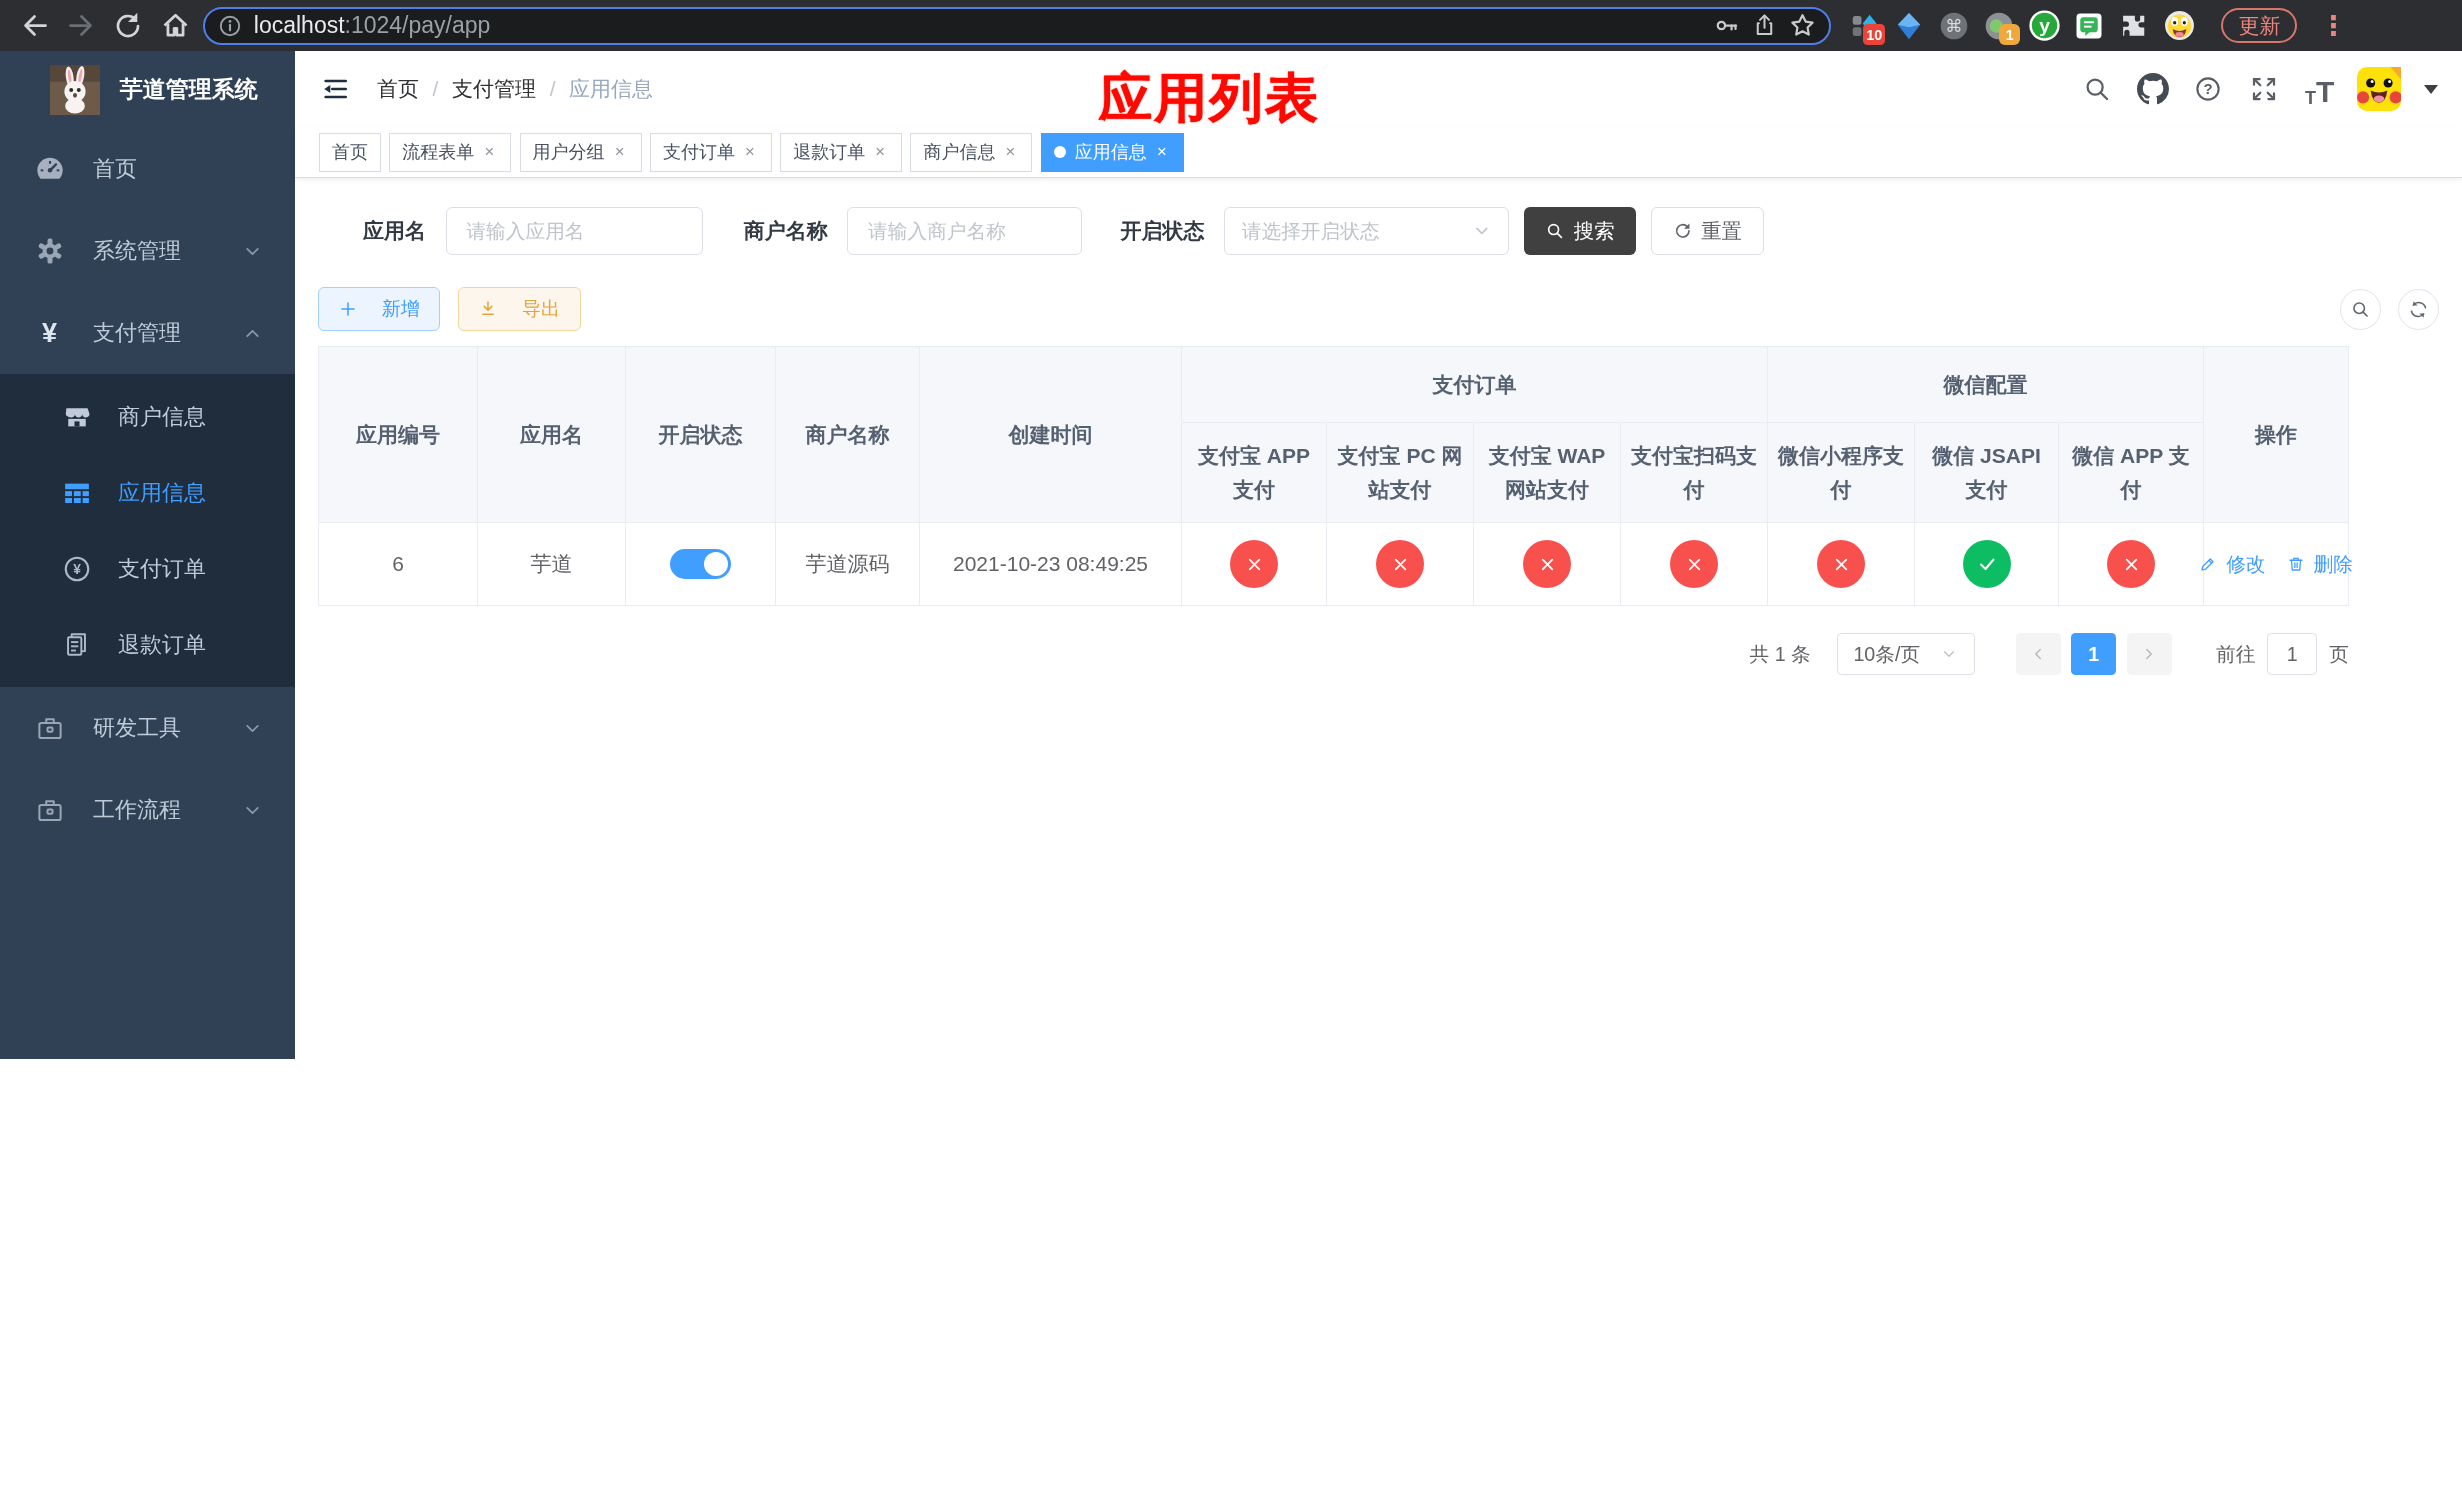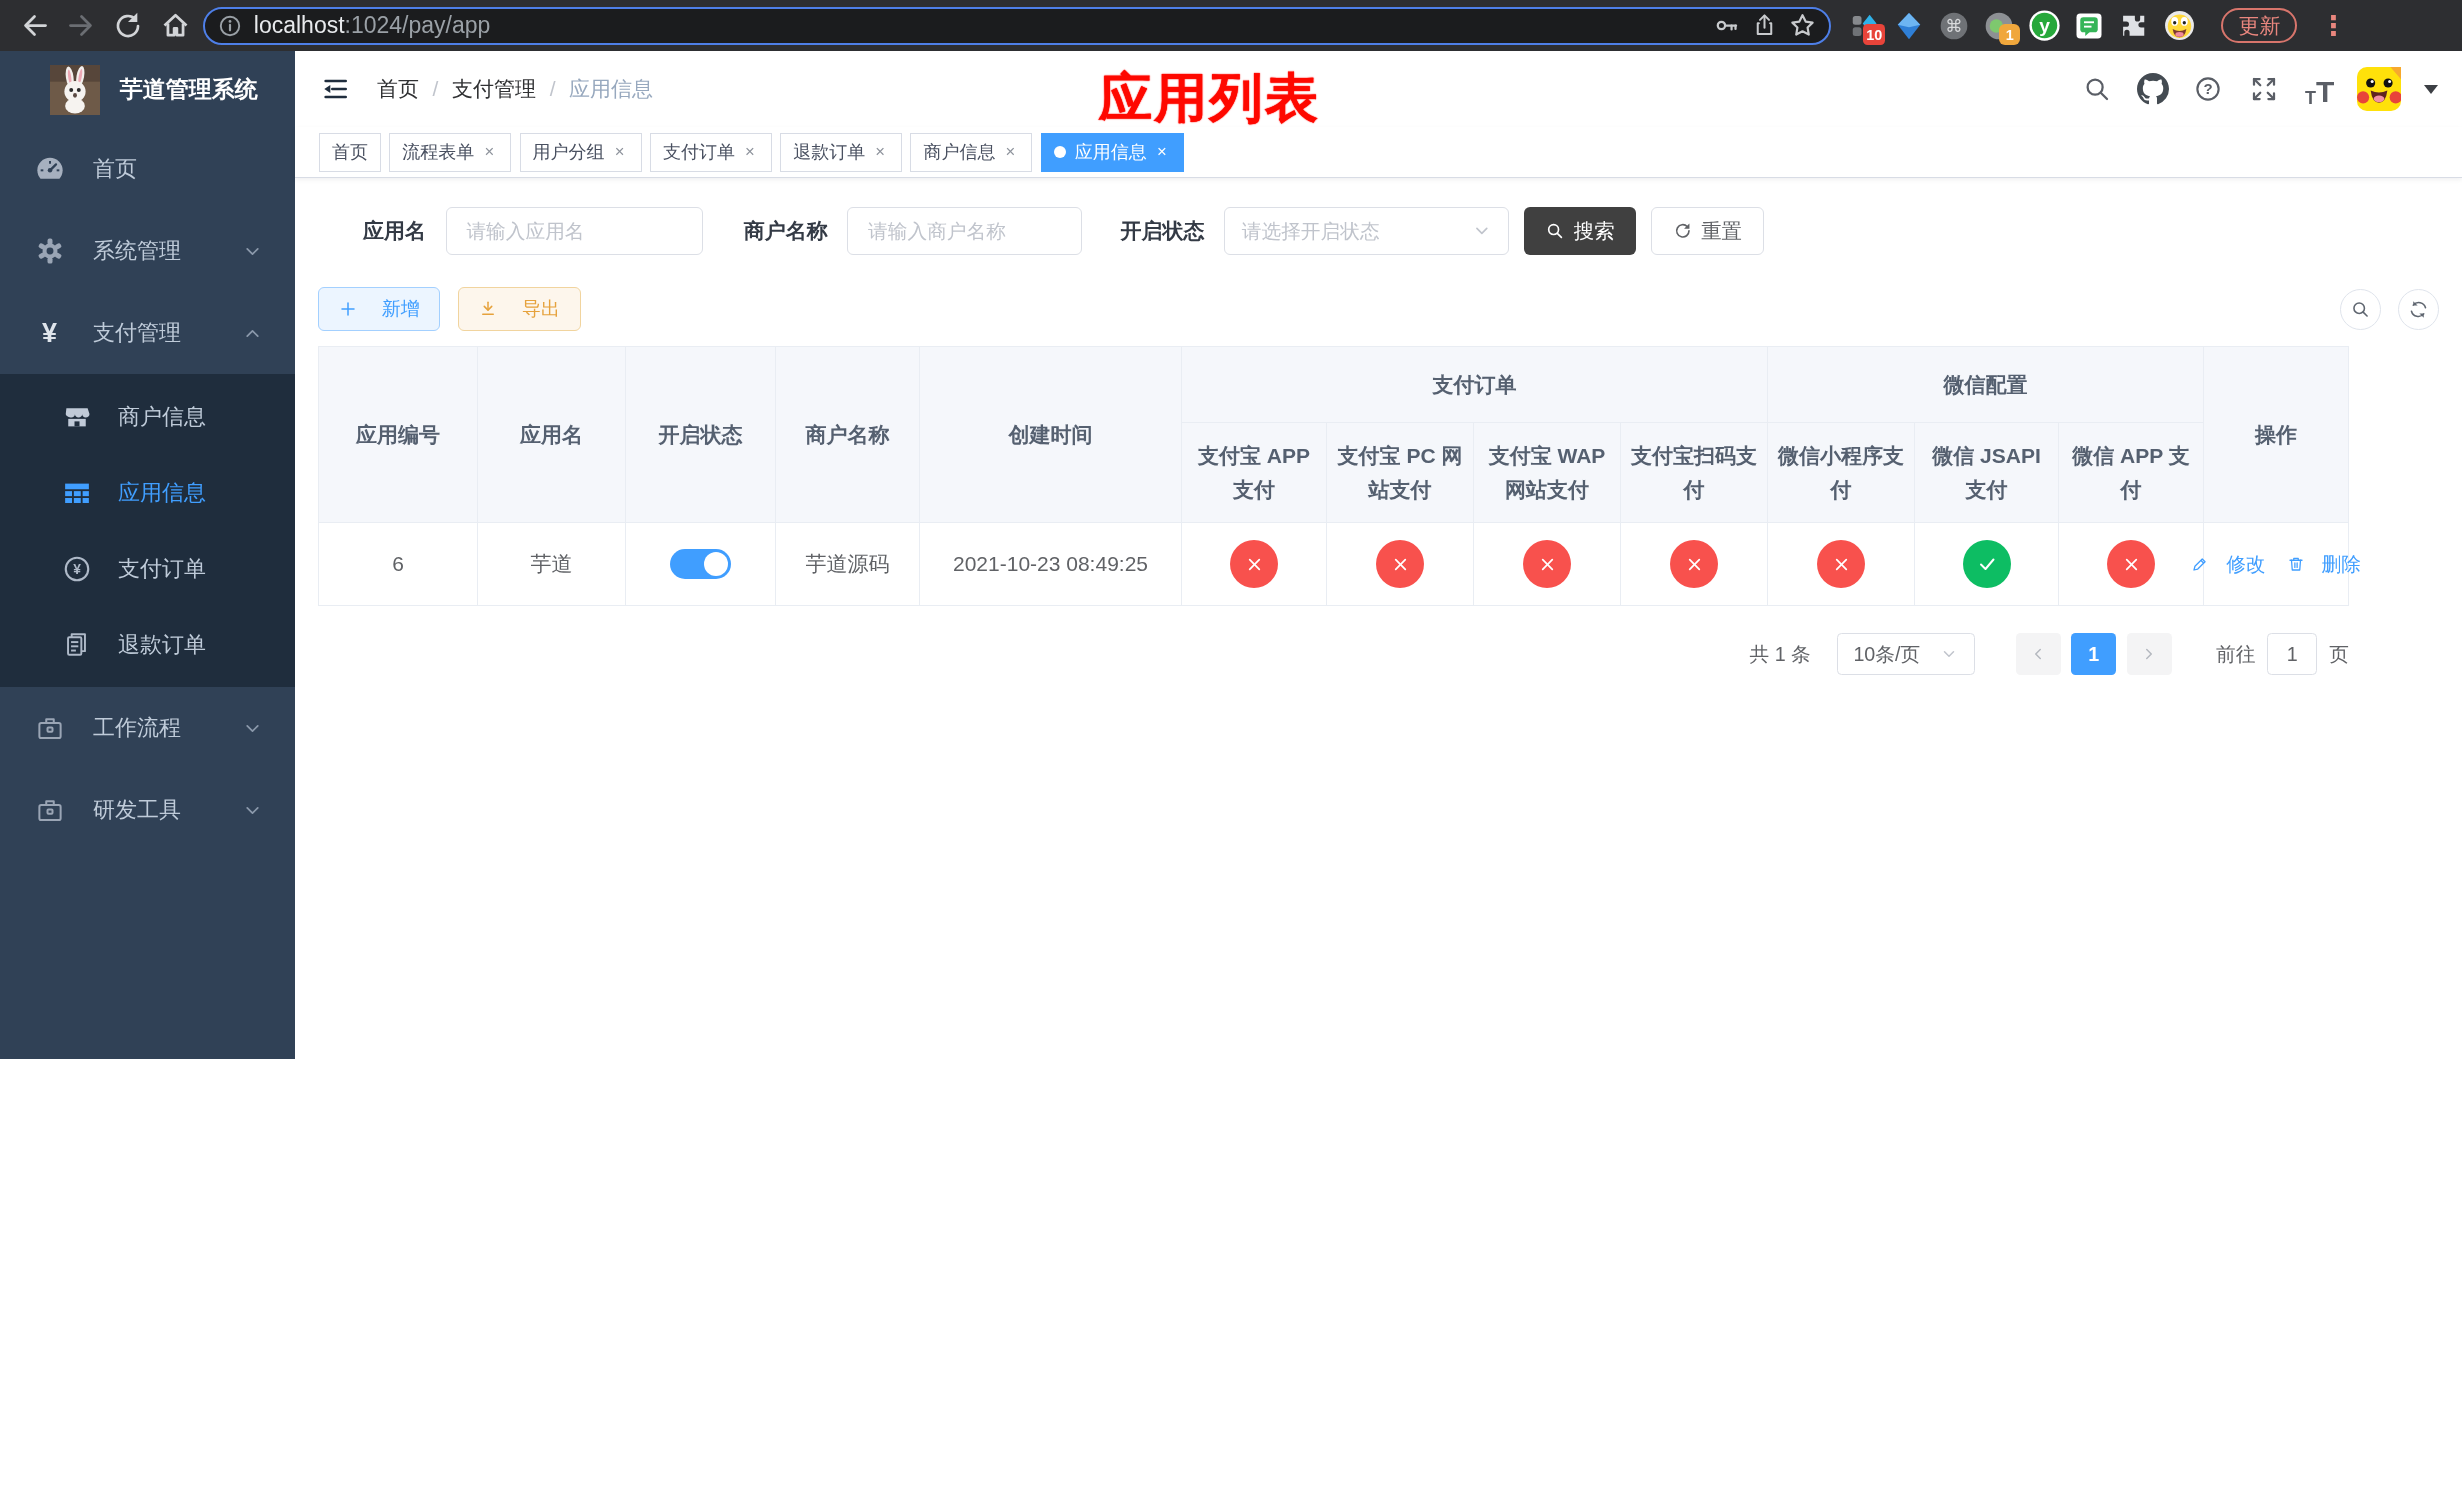--- a/index.html
+++ b/index.html
@@ -87,21 +87,21 @@
   .switch { width:61px; height:30px; border-radius:15px; background:#409eff; position:relative; margin:0 auto; cursor:pointer; }
   .switch.on::after { content:""; position:absolute; right:3px; top:3px; width:24px; height:24px; background:#fff; border-radius:50%; }
 
   .status { width:48px; height:48px; border-radius:50%; margin:0 auto; display:flex; align-items:center; justify-content:center; }
   .status.error { background:#f8514d; }
   .status.success { background:#0dbd63; }
   .status .mk-check { display:none; }
   .status.success .mk-check { display:block; }
 
   .ops { display:flex; gap:21px; justify-content:center; color:#409eff; font-size:19.7px; }
-  .op { display:flex; align-items:center; gap:17px; cursor:pointer; white-space:nowrap; }
+  .op { display:flex; align-items:center; gap:9px; cursor:pointer; white-space:nowrap; }
 
   
   .pagination { width:2031px; margin-top:27px; display:flex; align-items:center; justify-content:flex-end; font-size:19.7px; color:#606266; }
   .p-total { margin-right:26px; }
   .psel { width:138px; height:42px; border:1.5px solid #dcdfe6; border-radius:4.5px; display:flex; align-items:center; justify-content:center; gap:20px; cursor:pointer; }
   .pbtn { min-width:45px; height:42px; background:#f4f4f5; border-radius:4.5px; display:flex; align-items:center; justify-content:center; color:#a8adb5; cursor:pointer; }
   .pbtn.page { background:#409eff; color:#fff; font-weight:bold; }
   .p-prev { margin-left:41px; } .p-page { margin-left:10.6px; } .p-next { margin-left:10.6px; }
   .p-goto { margin-left:44px; }
   .pgoto-input { width:50px; height:42px; border:1.5px solid #dcdfe6; border-radius:4.5px; text-align:center; font-size:19.7px; color:#606266; margin:0 12px; outline:none; font-family:inherit; }
@@ -375,39 +375,39 @@
     <div class="mi">
       <span class="ic">
         <svg width="30" height="30" viewBox="0 0 48 48">
             <g fill="none" stroke="#9aa5b5" stroke-width="3.2" stroke-linejoin="round">
               <rect x="7" y="16" width="34" height="24" rx="3"></rect>
               <path d="M18 16v-6h12v6"></path>
               <rect x="20" y="23" width="8" height="7" rx="1.5"></rect>
             </g>
           </svg>
       </span>
-      <span class="lbl">工作流程</span>
+      <span class="lbl">研发工具</span>
       <span class="chev">
         <svg width="21" height="21" viewBox="0 0 48 48">
             <polyline points="12,18 24,30 36,18" fill="none" stroke="#8b99ab" stroke-width="4" stroke-linecap="round" stroke-linejoin="round"></polyline>
           </svg>
       </span>
     </div>
 
     <div class="mi">
       <span class="ic">
         <svg width="30" height="30" viewBox="0 0 48 48">
             <g fill="none" stroke="#9aa5b5" stroke-width="3.2" stroke-linejoin="round">
               <rect x="7" y="16" width="34" height="24" rx="3"></rect>
               <path d="M18 16v-6h12v6"></path>
               <rect x="20" y="23" width="8" height="7" rx="1.5"></rect>
             </g>
           </svg>
       </span>
-      <span class="lbl">研发工具</span>
+      <span class="lbl">工作流程</span>
       <span class="chev">
         <svg width="21" height="21" viewBox="0 0 48 48">
             <polyline points="12,18 24,30 36,18" fill="none" stroke="#8b99ab" stroke-width="4" stroke-linecap="round" stroke-linejoin="round"></polyline>
           </svg>
       </span>
     </div>
   </aside>
 
   <main class="main">
     <div class="annotation">应用列表</div>

